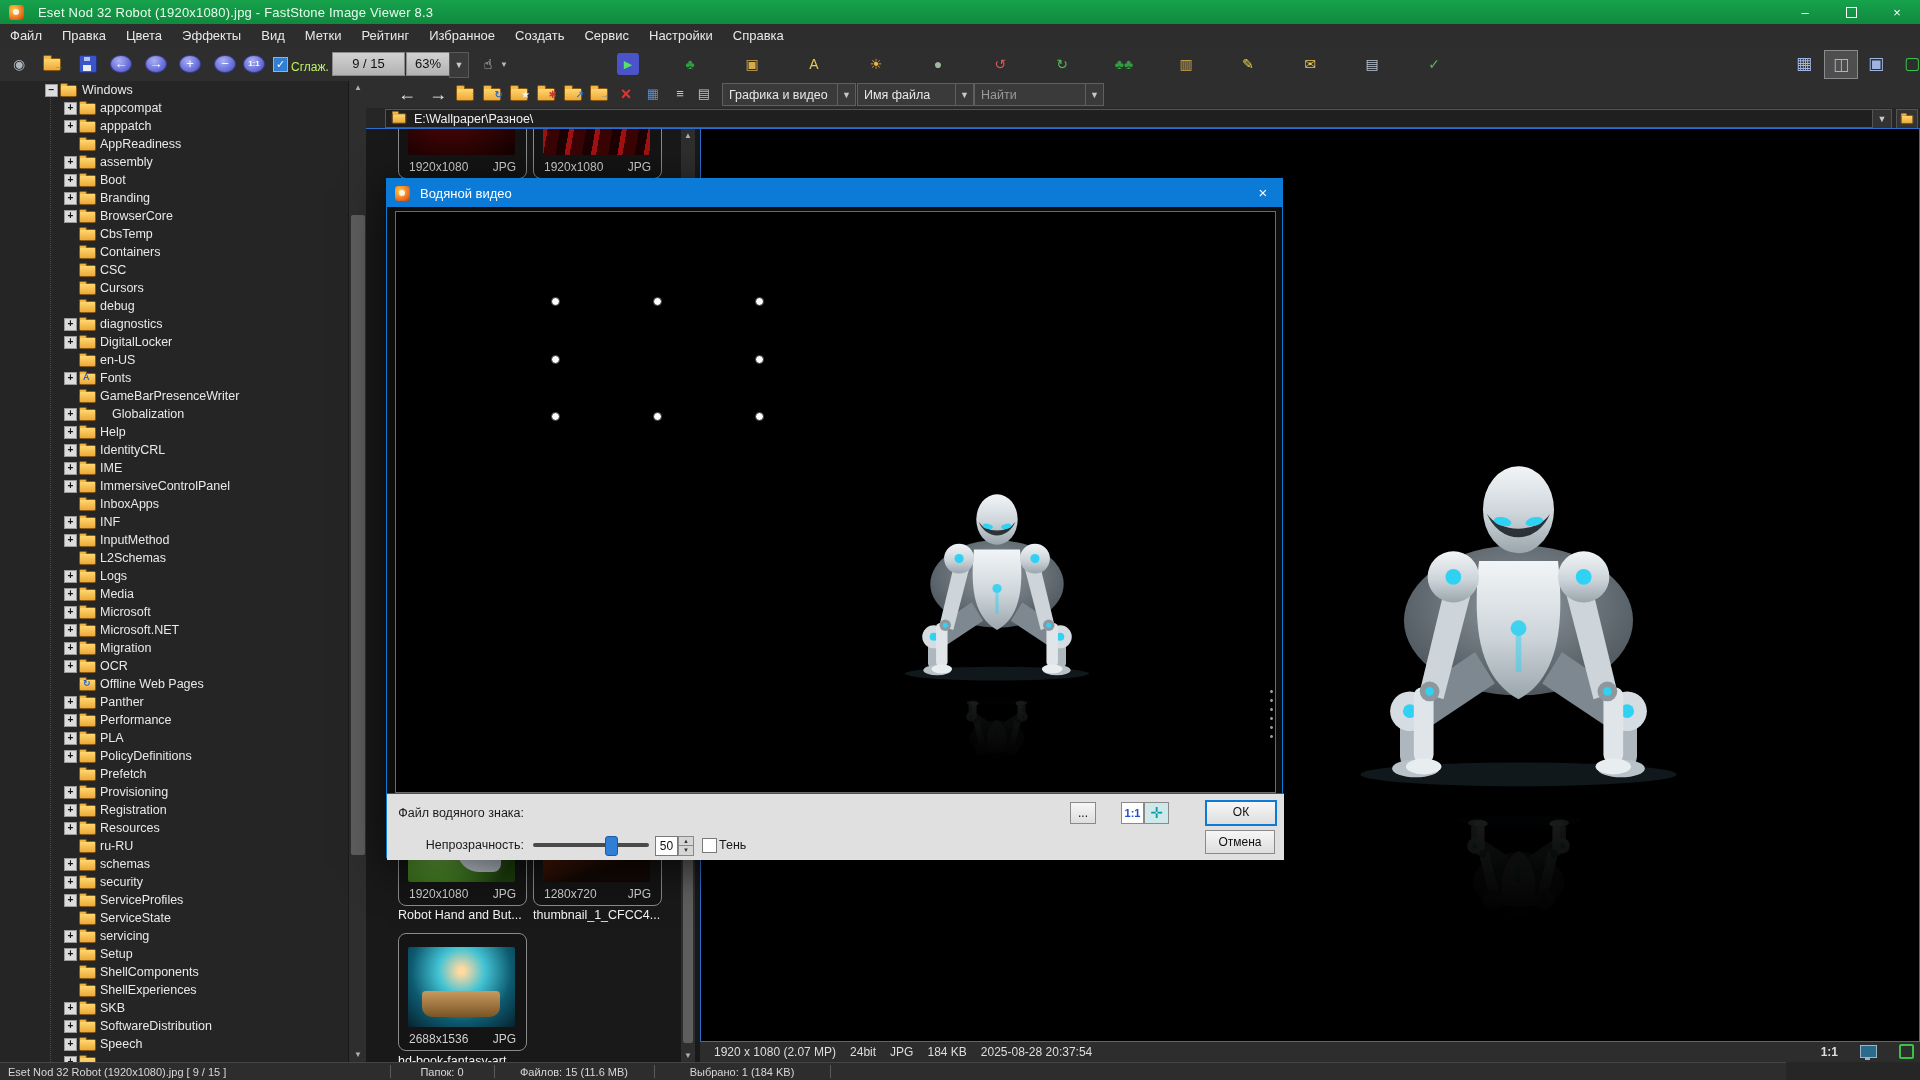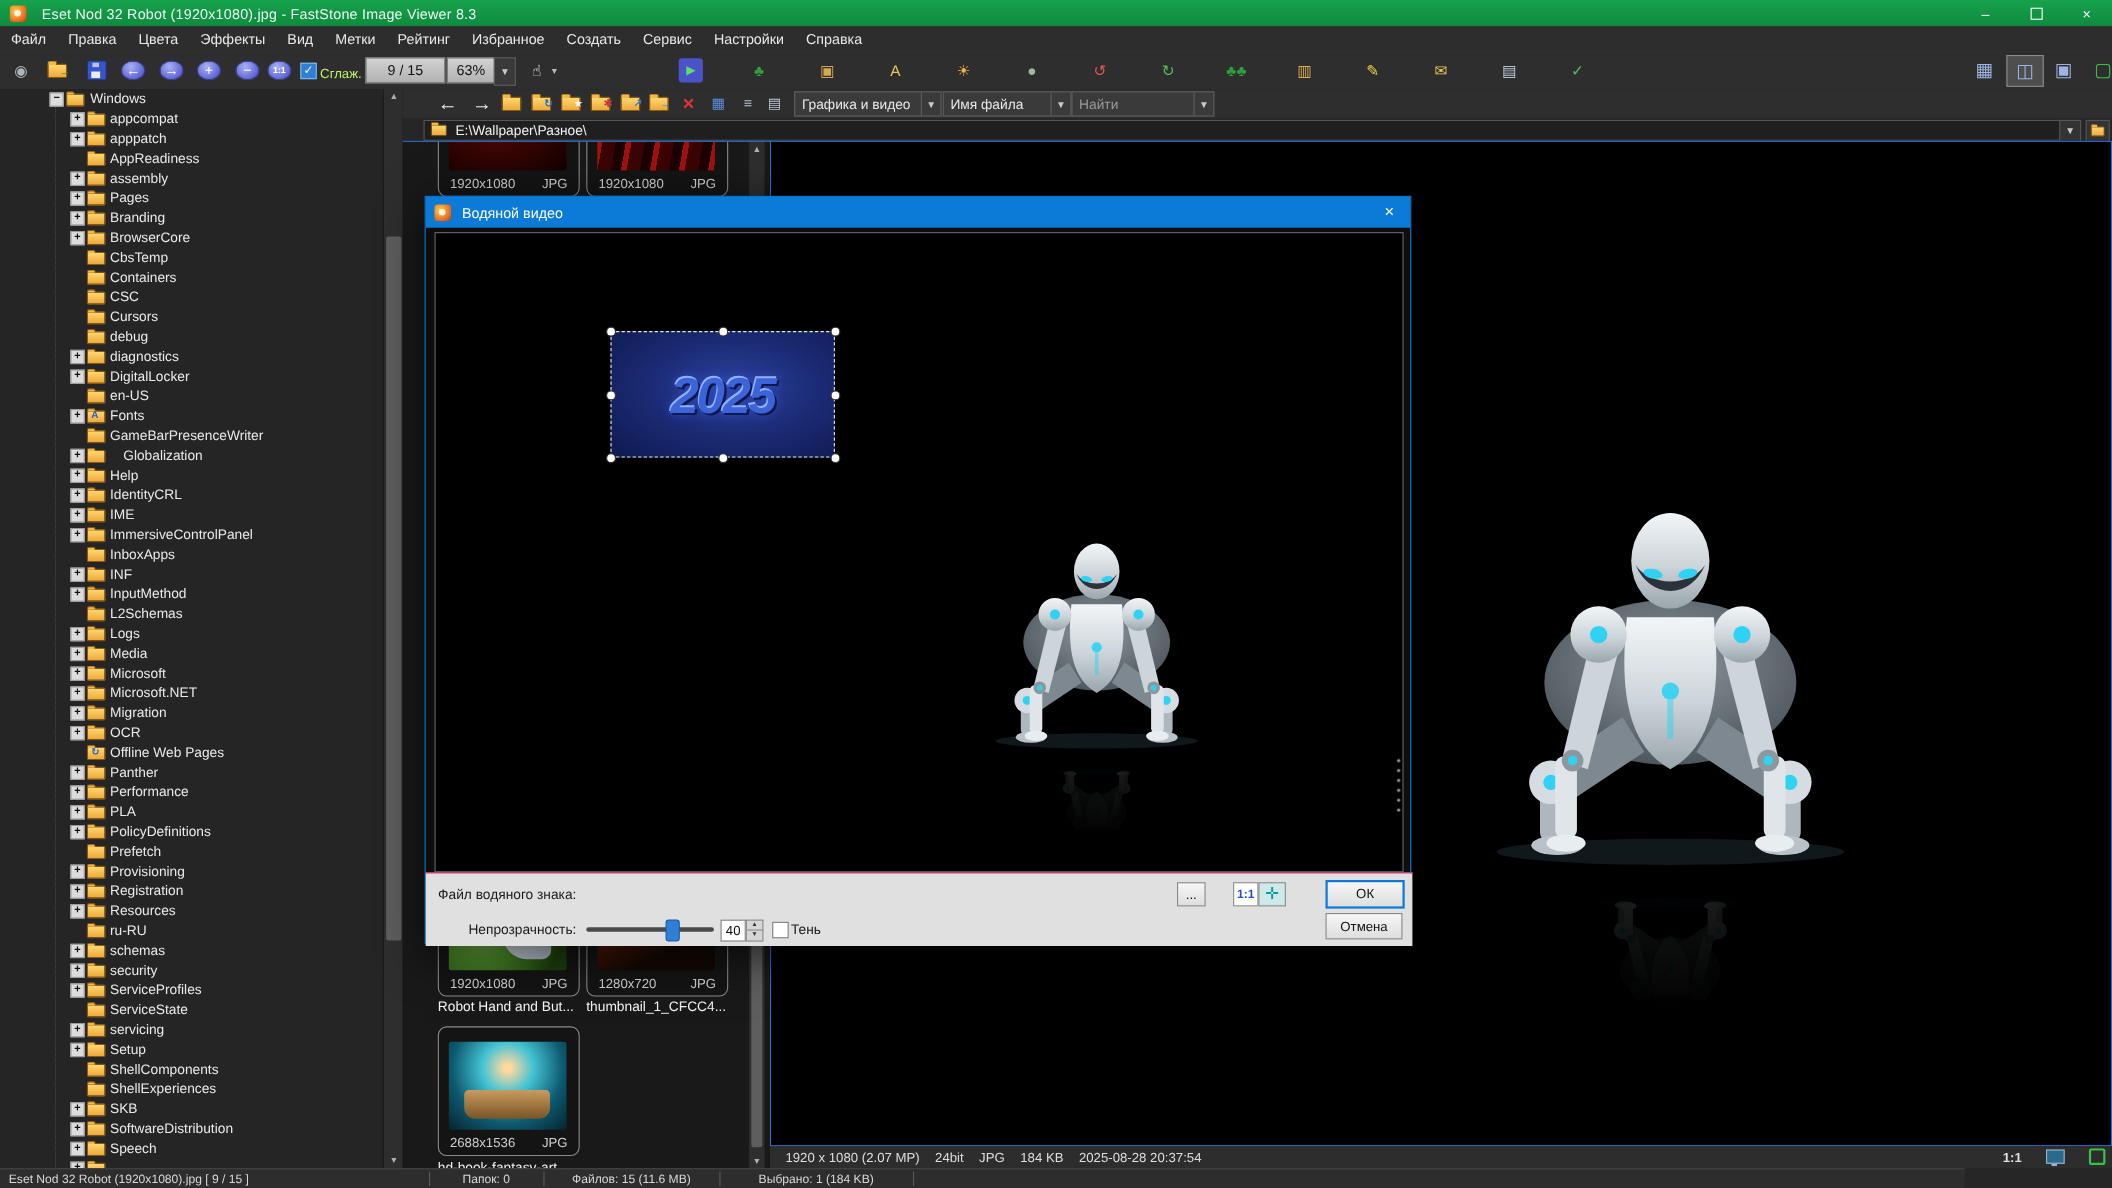--- a/index.html
+++ b/index.html
@@ -224,21 +224,21 @@
           <span class="tname" style="left: 100px;">AppReadiness</span>
         </div>
         <div class="trow" style="top: 72px;">
           <span class="ebox" style="left: 64px; top: 3px;">+</span>
           <span class="tfold" style="left: 79px; top: 4px;"></span>
           <span class="tname" style="left: 100px;">assembly</span>
         </div>
         <div class="trow" style="top: 90px;">
           <span class="ebox" style="left: 64px; top: 3px;">+</span>
           <span class="tfold" style="left: 79px; top: 4px;"></span>
-          <span class="tname" style="left: 100px;">Pages</span>
+          <span class="tname" style="left: 100px;">Boot</span>
         </div>
         <div class="trow" style="top: 108px;">
           <span class="ebox" style="left: 64px; top: 3px;">+</span>
           <span class="tfold" style="left: 79px; top: 4px;"></span>
           <span class="tname" style="left: 100px;">Branding</span>
         </div>
         <div class="trow" style="top: 126px;">
           <span class="ebox" style="left: 64px; top: 3px;">+</span>
           <span class="tfold" style="left: 79px; top: 4px;"></span>
           <span class="tname" style="left: 100px;">BrowserCore</span>
@@ -765,23 +765,20 @@
   <ellipse cx="148" cy="170" rx="9" ry="4" fill="#e8edf0"></ellipse>
   <circle cx="67" cy="74" r="13" fill="url(#met)"></circle>
             <circle cx="67" cy="74" r="4" fill="#2fd2f2"></circle>
   <circle cx="133" cy="74" r="13" fill="url(#met)"></circle>
             <circle cx="133" cy="74" r="4" fill="#2fd2f2"></circle>
   <ellipse cx="100" cy="40" rx="18" ry="22" fill="url(#met)"></ellipse>
   <path d="M84 42 A18 14 0 0 0 116 42 A18 22 0 0 1 84 42 Z" fill="#2b3238"></path>
   <ellipse cx="92" cy="46" rx="4.5" ry="2.2" fill="#2fd2f2" transform="rotate(12 92 46)"></ellipse>
   <ellipse cx="108" cy="46" rx="4.5" ry="2.2" fill="#2fd2f2" transform="rotate(-12 108 46)"></ellipse>
 </svg></div>
-      <div id="wmark">
-        <span id="wmark-text">2025</span>
-      </div>
       <div id="wmark-handles">
           <div class="handle" style="left: 155px; top: 85px;"></div>
           <div class="handle" style="left: 257px; top: 85px;"></div>
           <div class="handle" style="left: 359px; top: 85px;"></div>
           <div class="handle" style="left: 155px; top: 142.5px;"></div>
           <div class="handle" style="left: 359px; top: 142.5px;"></div>
           <div class="handle" style="left: 155px; top: 200px;"></div>
           <div class="handle" style="left: 257px; top: 200px;"></div>
           <div class="handle" style="left: 359px; top: 200px;"></div>
         </div>
@@ -791,21 +788,21 @@
       <div class="dlabel" style="left:10px;top:12px;width:127px;">Файл водяного знака:</div>
       <div class="dbtn" style="left:683px;top:8px;width:24px;height:20px;line-height:20px;">...</div>
       <div class="dbtn" id="dlg-11" style="left:734px;top:8px;width:21px;height:20px;line-height:20px;background:#fff;">1:1</div>
       <div class="dbtn" id="dlg-move" style="left:757px;top:8px;width:23px;height:20px;line-height:19px;background:#cfe8ea;">✛</div>
       <div class="dbtn" id="dlg-ok" style="left:818px;top:6px;width:68px;height:22px;line-height:20px;">ОК</div>
       <div class="dbtn" style="left:818px;top:36px;width:68px;height:22px;line-height:22px;">Отмена</div>
       <div class="dlabel" style="left:25px;top:44px;width:112px;">Непрозрачность:</div>
       <div id="op-track">
         <div id="op-thumb" style="left:72px;"></div>
       </div>
-      <div id="op-spin">40</div>
+      <div id="op-spin">50</div>
       <div class="spinarr" style="top:42px;">▲</div>
       <div class="spinarr" style="top:51px;">▼</div>
       <div id="shadow-cb"></div>
       <div class="dlabel" style="left:332px;top:44px;width:50px;text-align:left;">Тень</div>
     </div>
   </div>
 
   <div class="abs" id="infobar">
     <span>1920 x 1080 (2.07 MP)</span>
     <span>24bit</span>

